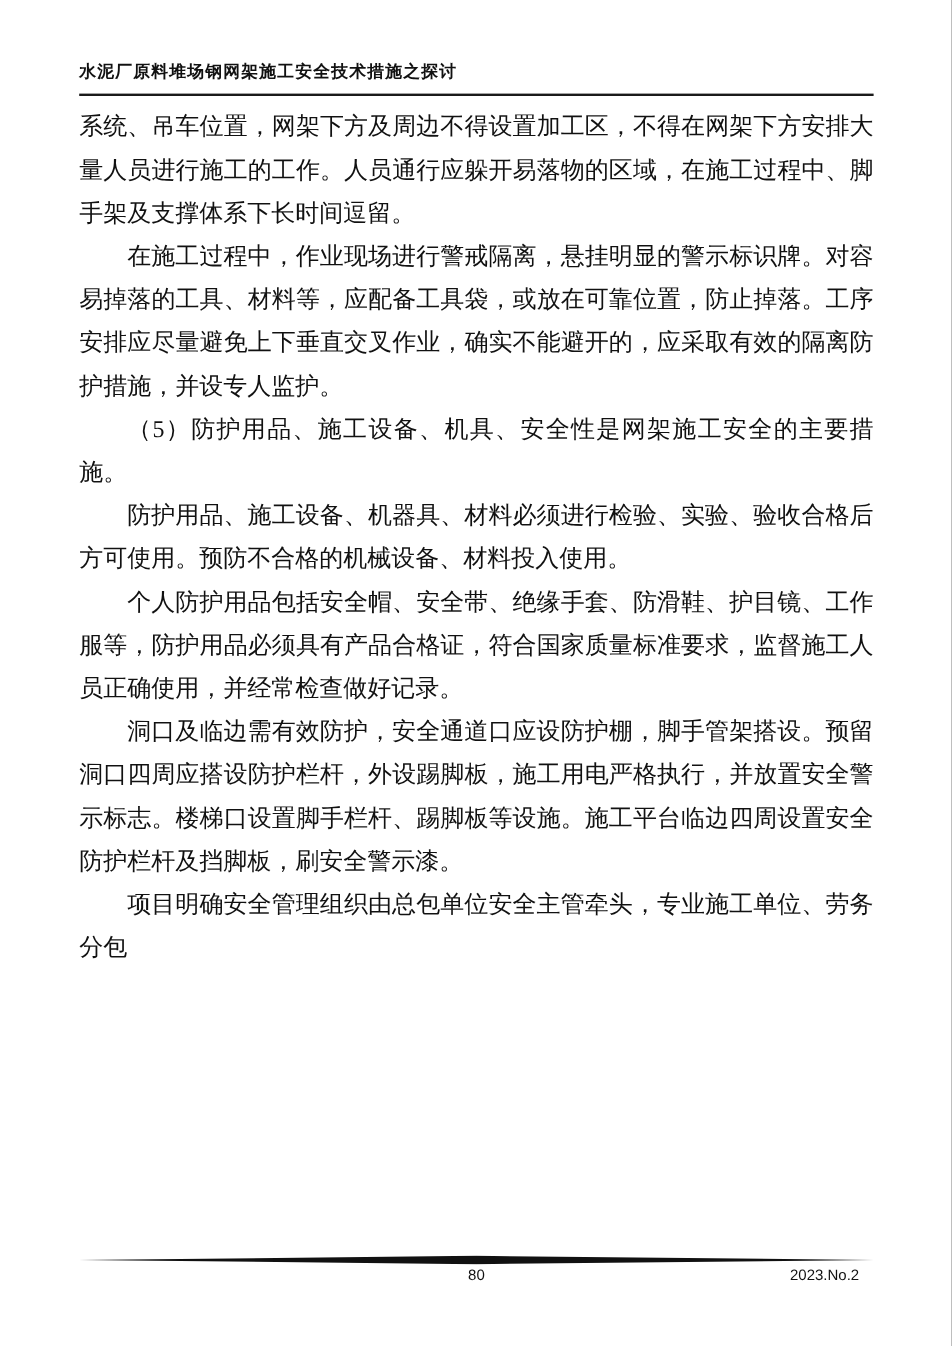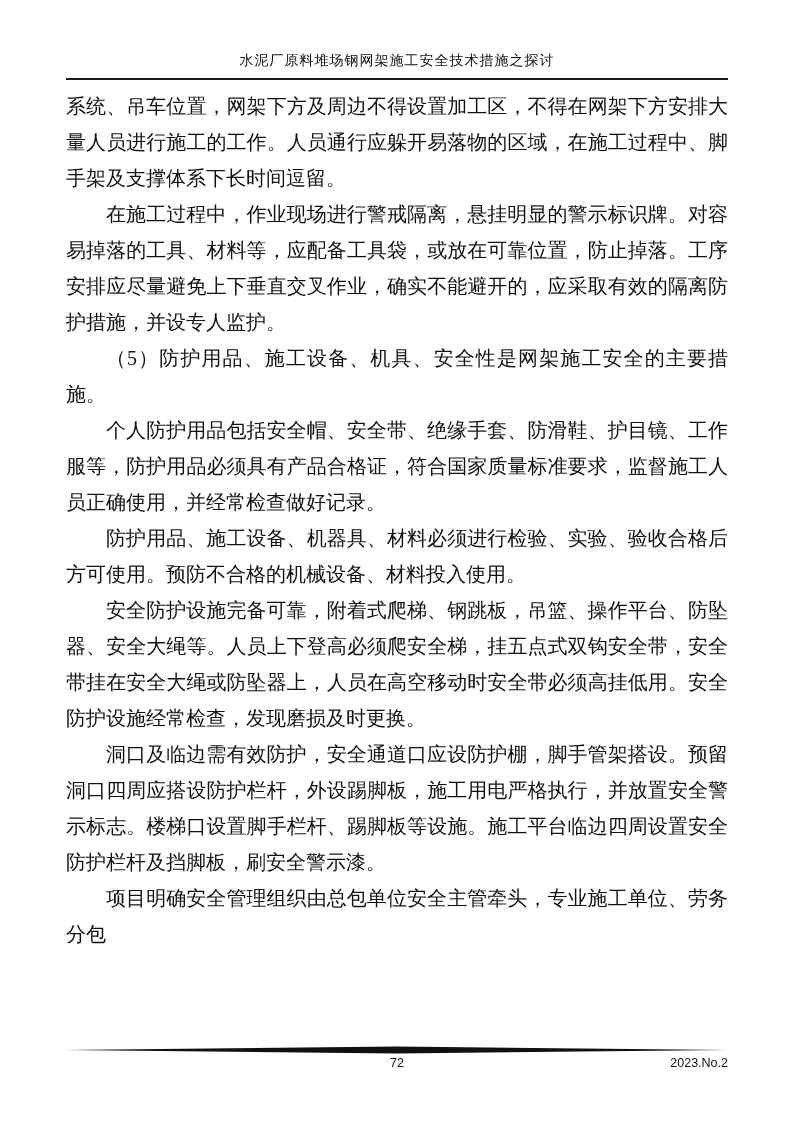--- a/index.html
+++ b/index.html
@@ -19,23 +19,23 @@
   }
   .content-col {
     position: absolute;
     left: 66px;
     width: 662px;
   }
   .header {
     top: 50px;
   }
   .header-title {
-    text-align: center;
+    text-align: left;
     font-size: 14px;
-    font-weight: normal;
+    font-weight: bold;
     letter-spacing: 1px;
     line-height: 22px;
     white-space: nowrap;
   }
   .header-rule {
     margin-top: 6px;
     height: 2px;
     background: #1a1a1a;
   }
   .body-text {
@@ -67,49 +67,48 @@
     color: #111111;
   }
   .footer-page-number {
     position: absolute;
     left: 0;
     width: 100%;
     text-align: center;
   }
   .footer-issue {
     position: absolute;
-    right: 0;
+    right: 12px;
     text-align: right;
   }
 </style>
 </head>
 <body>
 
 <div class="page">
 
   <div class="content-col header">
     <div class="header-title">水泥厂原料堆场钢网架施工安全技术措施之探讨</div>
     <div class="header-rule"></div>
   </div>
 
   <div class="content-col body-text">
     <p class="no-indent">系统、吊车位置，网架下方及周边不得设置加工区，不得在网架下方安排大量人员进行施工的工作。人员通行应躲开易落物的区域，在施工过程中、脚手架及支撑体系下长时间逗留。</p>
     <p class="indent">在施工过程中，作业现场进行警戒隔离，悬挂明显的警示标识牌。对容易掉落的工具、材料等，应配备工具袋，或放在可靠位置，防止掉落。工序安排应尽量避免上下垂直交叉作业，确实不能避开的，应采取有效的隔离防护措施，并设专人监护。</p>
     <p class="indent">（5）防护用品、施工设备、机具、安全性是网架施工安全的主要措施。</p>
+    <p class="indent">防护用品、施工设备、机器具、材料必须进行检验、实验、验收合格后方可使用。预防不合格的机械设备、材料投入使用。</p>
     <p class="indent">个人防护用品包括安全帽、安全带、绝缘手套、防滑鞋、护目镜、工作服等，防护用品必须具有产品合格证，符合国家质量标准要求，监督施工人员正确使用，并经常检查做好记录。</p>
-    <p class="indent">防护用品、施工设备、机器具、材料必须进行检验、实验、验收合格后方可使用。预防不合格的机械设备、材料投入使用。</p>
-    <p class="indent">安全防护设施完备可靠，附着式爬梯、钢跳板，吊篮、操作平台、防坠器、安全大绳等。人员上下登高必须爬安全梯，挂五点式双钩安全带，安全带挂在安全大绳或防坠器上，人员在高空移动时安全带必须高挂低用。安全防护设施经常检查，发现磨损及时更换。</p>
     <p class="indent">洞口及临边需有效防护，安全通道口应设防护棚，脚手管架搭设。预留洞口四周应搭设防护栏杆，外设踢脚板，施工用电严格执行，并放置安全警示标志。楼梯口设置脚手栏杆、踢脚板等设施。施工平台临边四周设置安全防护栏杆及挡脚板，刷安全警示漆。</p>
     <p class="indent">项目明确安全管理组织由总包单位安全主管牵头，专业施工单位、劳务分包</p>
   </div>
 
   <div class="content-col footer-rule-wrap">
     <svg width="662" height="8" viewBox="0 0 662 8">
       <polygon points="0,4 331,0.5 662,4 331,7.5" fill="#111111"></polygon>
     </svg>
   </div>
 
   <div class="content-col footer-row">
-    <div class="footer-page-number">72</div>
+    <div class="footer-page-number">80</div>
     <div class="footer-issue">2023.No.2</div>
   </div>
 
 </div>
 
 </body></html>

